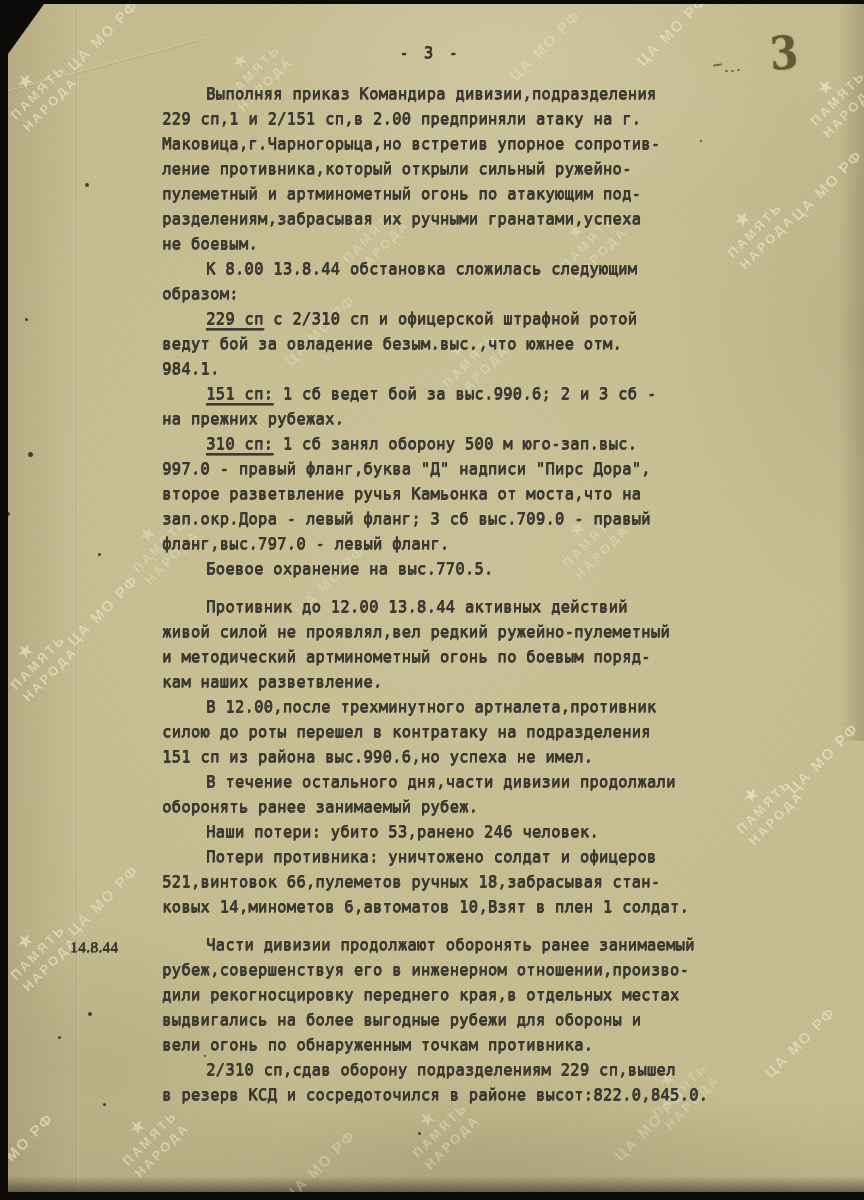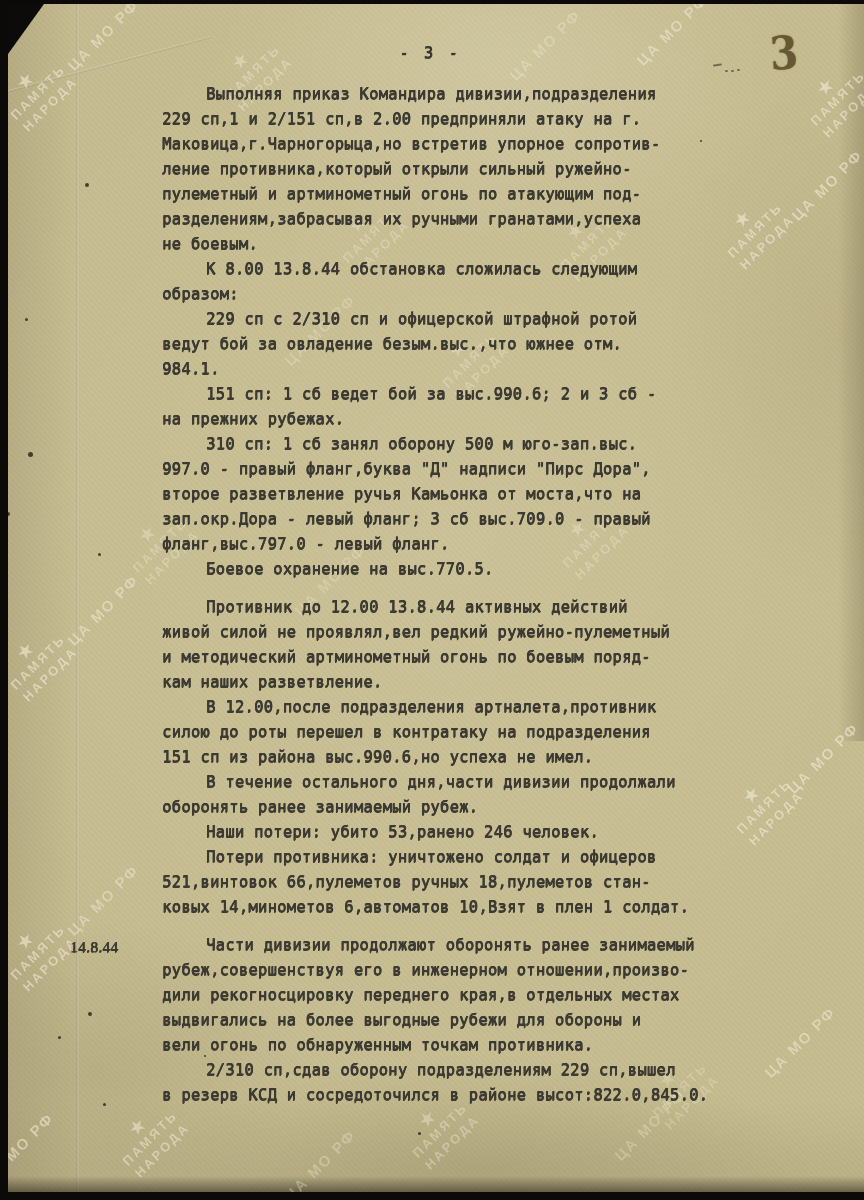--- a/index.html
+++ b/index.html
@@ -68,21 +68,21 @@
   .typetext{
     position:absolute;left:154px;top:78px;width:600px;
     color:#3c3a32;
     font-size:15.5px;
     letter-spacing:0.25px;
     text-shadow:0.5px 0 0 currentColor, 0 0.5px 0 currentColor, 0.45px 0.45px 0.4px rgba(50,47,40,0.55);
   }
   .ln{height:25px;line-height:25px;white-space:nowrap;}
   .ln.ind{padding-left:44px;}
   .ln.gap{margin-top:13px;}
-  .u{text-underline-offset:4px;text-decoration-thickness:1.5px;}
+  .u{text-decoration:underline;text-underline-offset:4px;text-decoration-thickness:1.5px;}
   .page-header{
     position:absolute;left:352px;top:40px;width:140px;text-align:center;
     color:#3c3a32;font-size:15.5px;letter-spacing:3px;
     text-shadow:0.5px 0 0 currentColor, 0 0.5px 0 currentColor;
     white-space:nowrap;
   }
   .margin-date{
     position:absolute;left:62px;top:930px;
     color:#3c3a32;font-size:15.5px;line-height:25px;letter-spacing:0.25px;
     text-shadow:0.5px 0 0 currentColor, 0 0.5px 0 currentColor, 0.45px 0.45px 0.4px rgba(50,47,40,0.55);
@@ -178,28 +178,28 @@
       <div class="ln ind"><span class="u">310 сп:</span> 1 сб занял оборону 500 м юго-зап.выс.</div>
       <div class="ln">997.0 - правый фланг,буква "Д" надписи "Пирс Дора",</div>
       <div class="ln">второе разветвление ручья Камьонка от моста,что на</div>
       <div class="ln">зап.окр.Дора - левый фланг; 3 сб выс.709.0 - правый</div>
       <div class="ln">фланг,выс.797.0 - левый фланг.</div>
       <div class="ln ind">Боевое охранение на выс.770.5.</div>
       <div class="ln ind gap">Противник до 12.00 13.8.44 активных действий</div>
       <div class="ln">живой силой не проявлял,вел редкий ружейно-пулеметный</div>
       <div class="ln">и методический артминометный огонь по боевым поряд-</div>
       <div class="ln">кам наших разветвление.</div>
-      <div class="ln ind">В 12.00,после подразделения артналета,противник</div>
+      <div class="ln ind">В 12.00,после трехминутного артналета,противник</div>
       <div class="ln">силою до роты перешел в контратаку на подразделения</div>
       <div class="ln">151 сп из района выс.990.6,но успеха не имел.</div>
       <div class="ln ind">В течение остального дня,части дивизии продолжали</div>
       <div class="ln">оборонять ранее занимаемый рубеж.</div>
       <div class="ln ind">Наши потери: убито 53,ранено 246 человек.</div>
       <div class="ln ind">Потери противника: уничтожено солдат и офицеров</div>
-      <div class="ln">521,винтовок 66,пулеметов ручных 18,пулеметов стан-</div>
+      <div class="ln">521,винтовок 66,пулеметов ручных 18,забрасывая стан-</div>
       <div class="ln">ковых 14,минометов 6,автоматов 10,Взят в плен 1 солдат.</div>
       <div class="ln ind gap">Части дивизии продолжают оборонять ранее занимаемый</div>
       <div class="ln">рубеж,совершенствуя его в инженерном отношении,произво-</div>
       <div class="ln">дили рекогносцировку переднего края,в отдельных местах</div>
       <div class="ln">выдвигались на более выгодные рубежи для обороны и</div>
       <div class="ln">вели огонь по обнаруженным точкам противника.</div>
       <div class="ln ind">2/310 сп,сдав оборону подразделениям 229 сп,вышел</div>
       <div class="ln">в резерв КСД и сосредоточился в районе высот:822.0,845.0.</div>
     </div>
 

